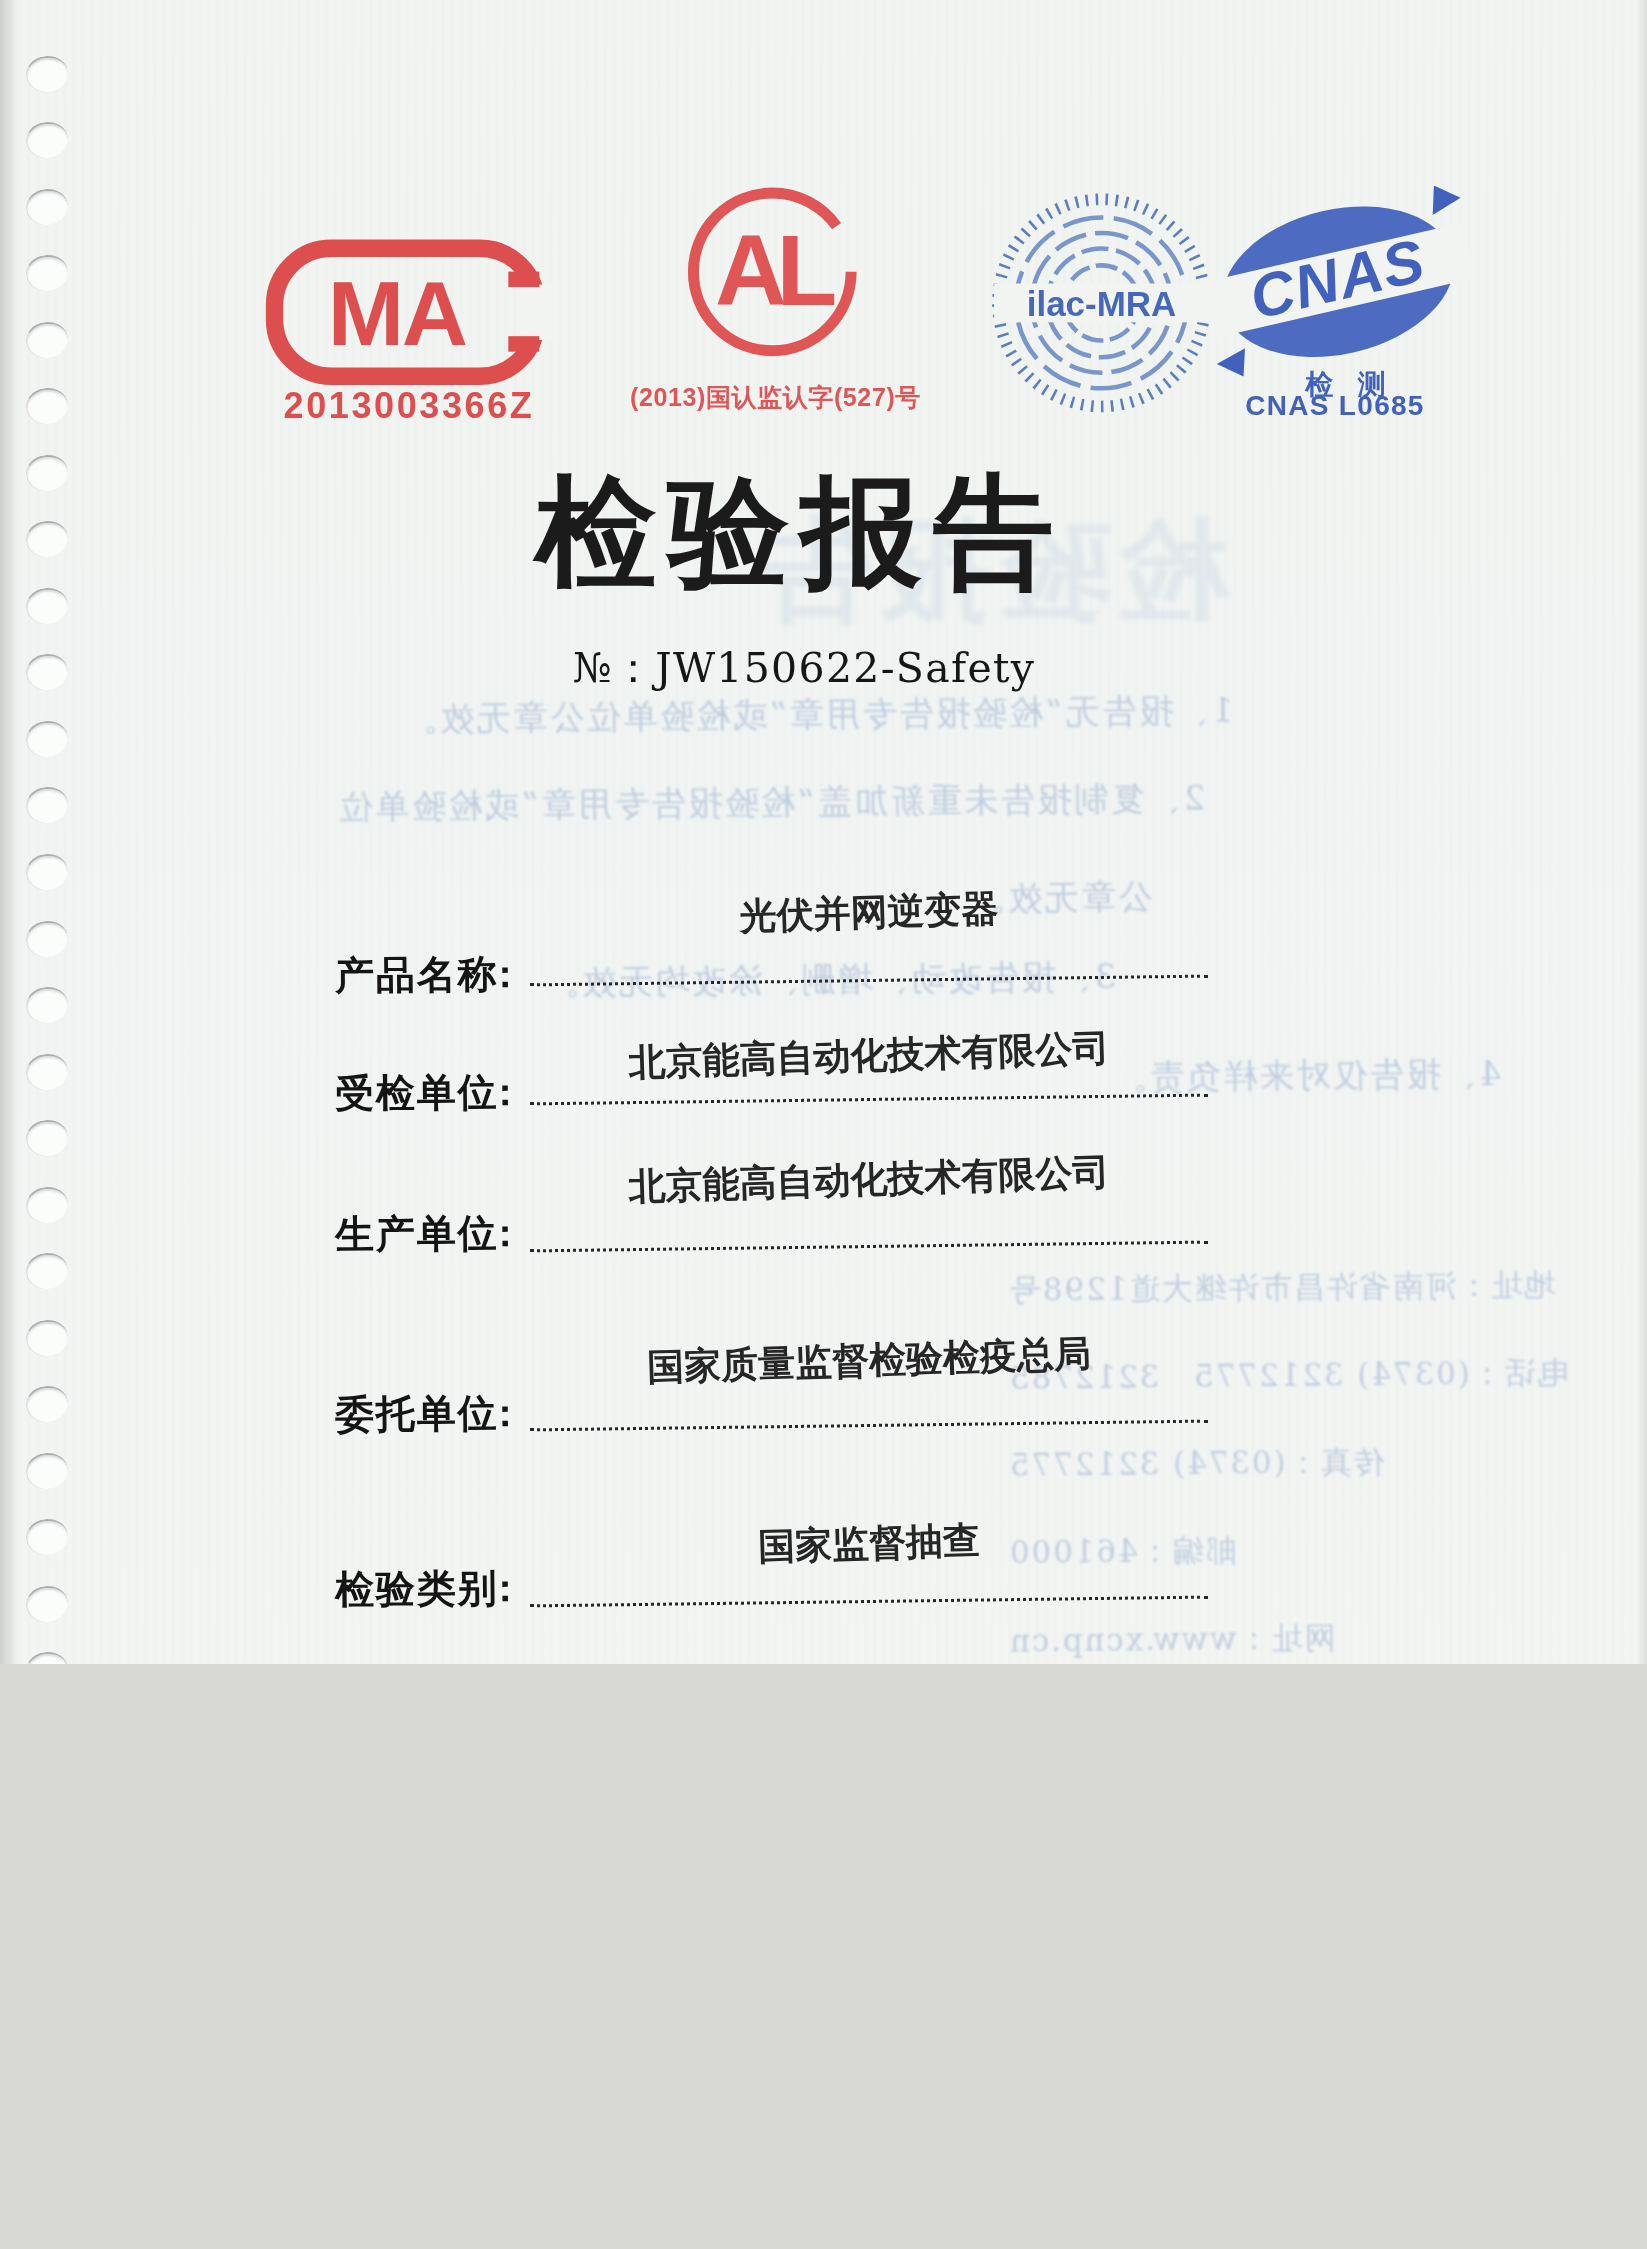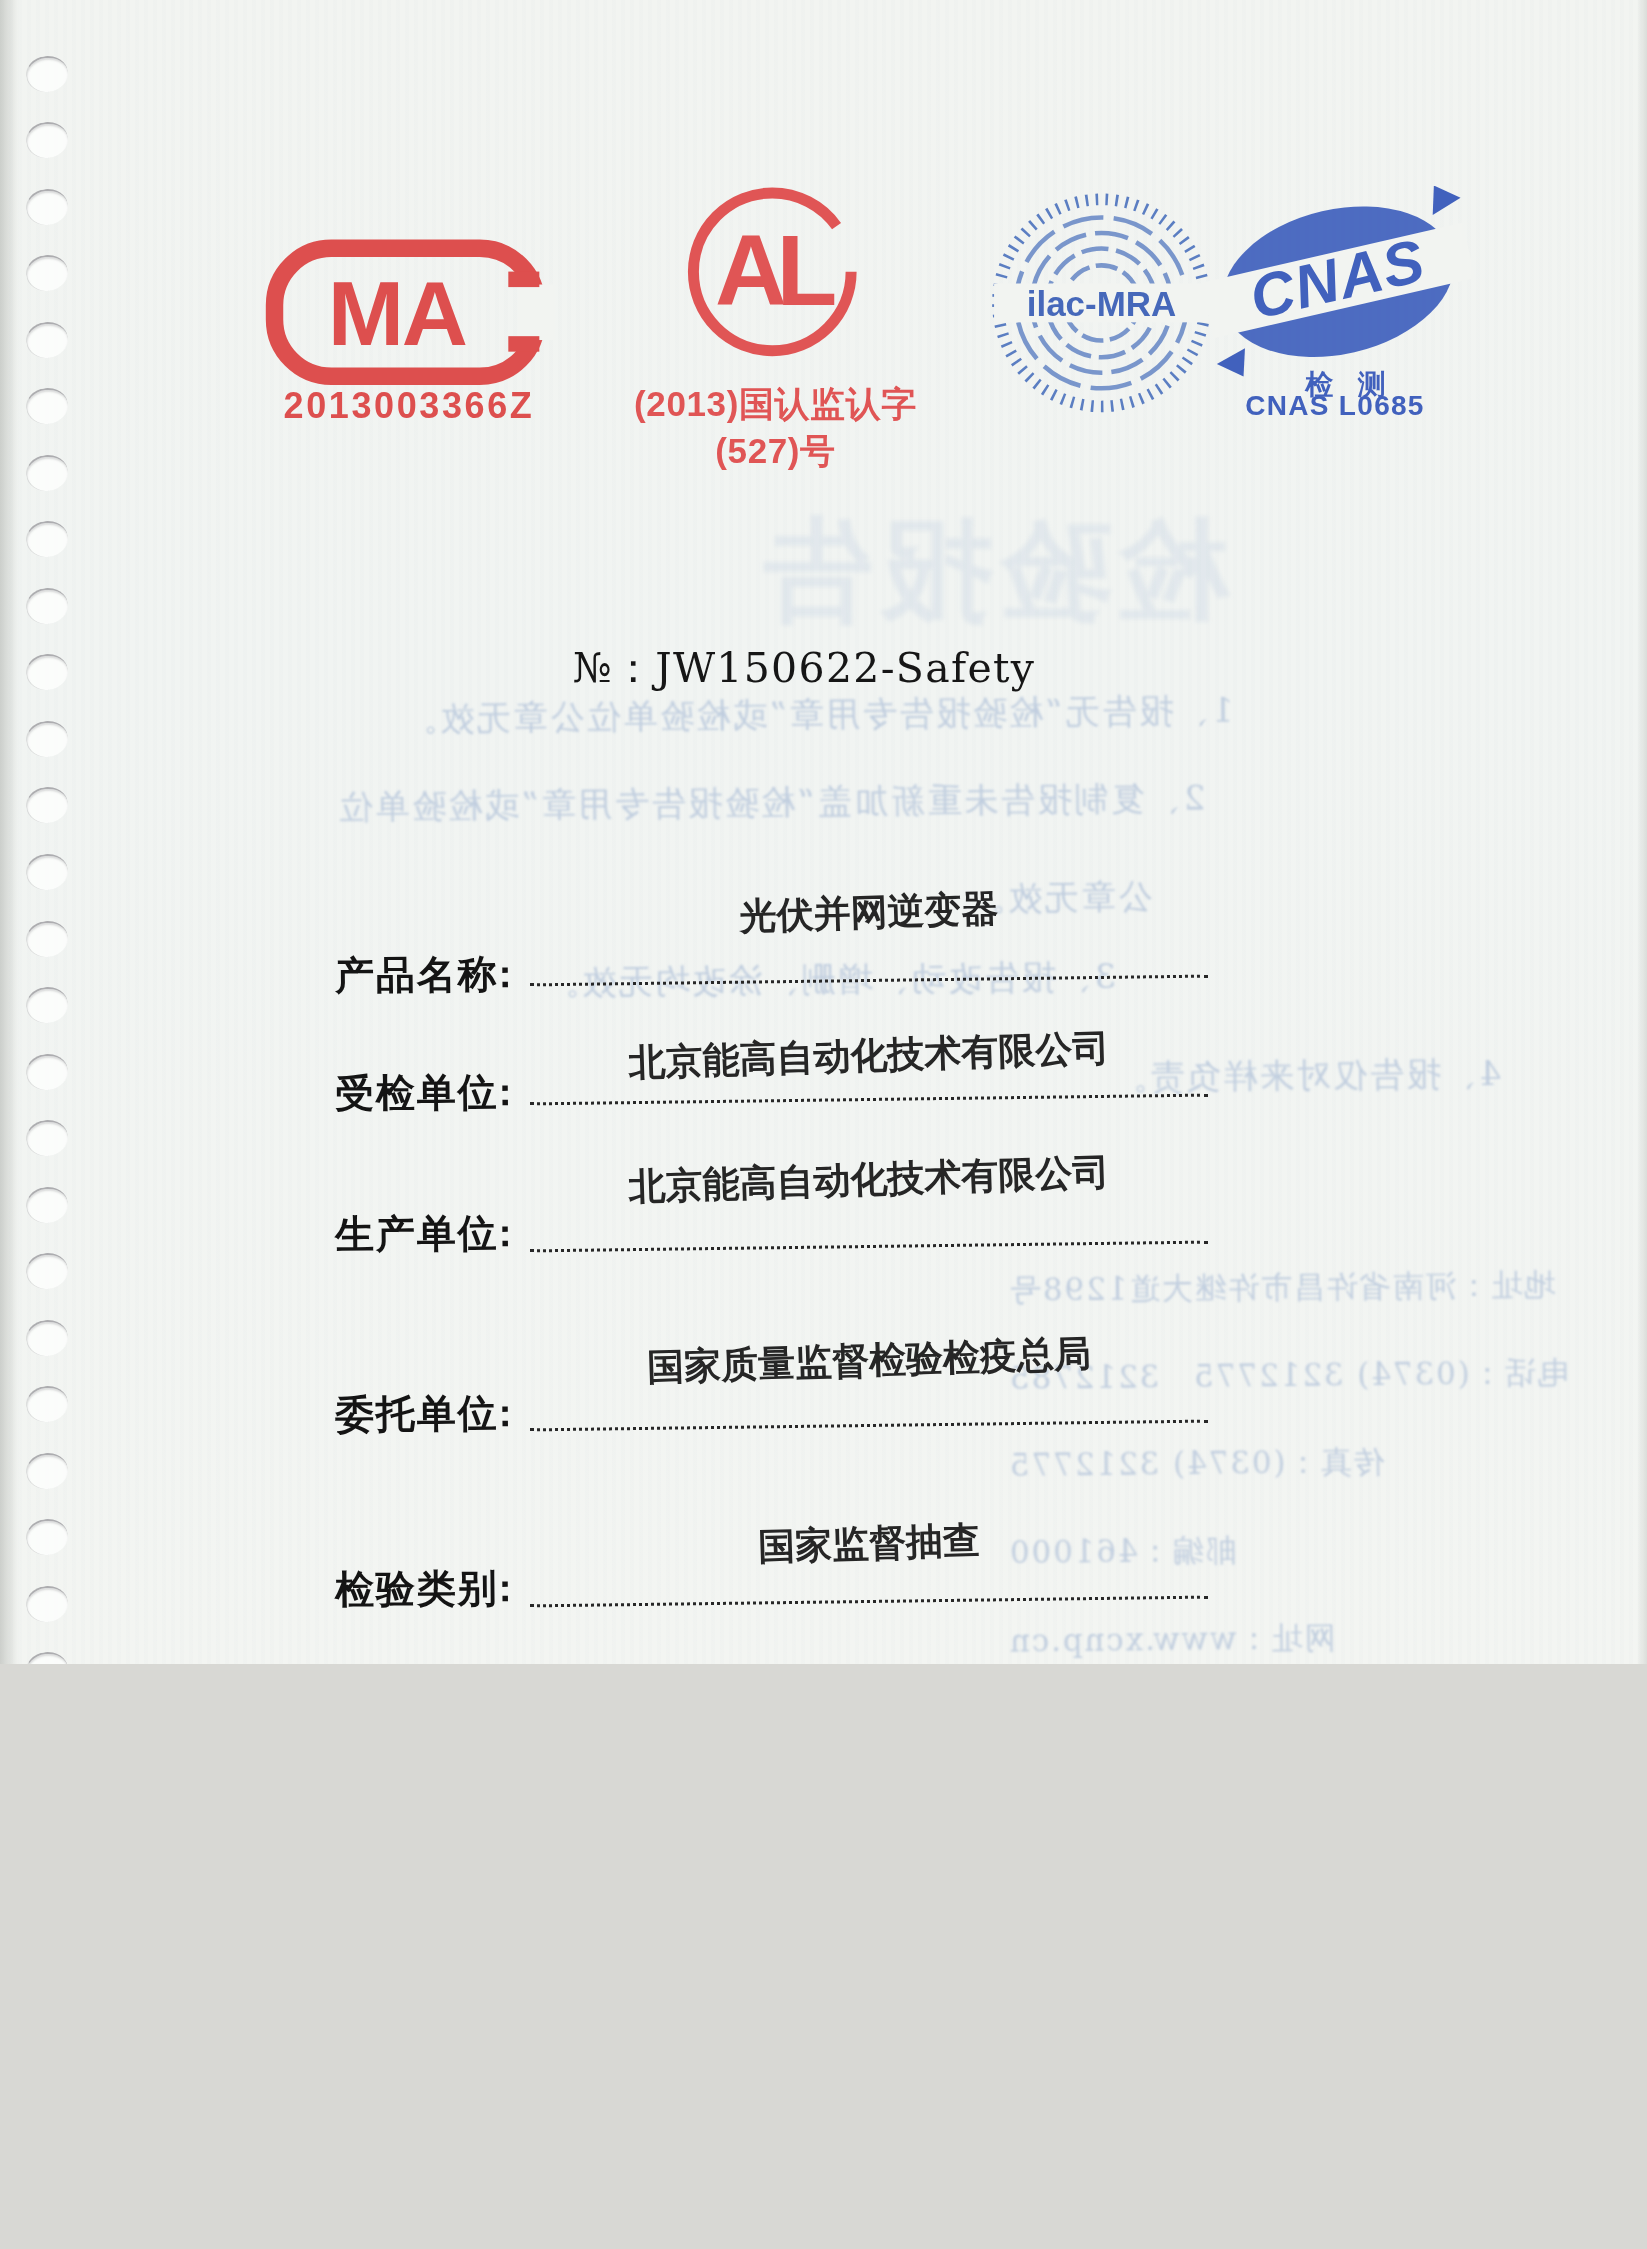--- a/index.html
+++ b/index.html
@@ -24,21 +24,21 @@
     background:rgba(252,253,252,.92);
     border-top:2.6px solid rgba(95,95,100,.5);
     border-left:1.3px solid rgba(95,95,100,.22);
     box-shadow:inset 0 1.9px 1.9px rgba(120,120,125,.25);
     transform:rotate(-7deg);
   }
   
   .mark{position:absolute;}
   .mark-caption{position:absolute;text-align:center;font-family:"Liberation Sans", sans-serif;font-weight:bold;}
   .cma-number{left:257px;top:385px;width:304px;font-size:36px;letter-spacing:2.6px;color:#dd4f4e;}
-  .al-caption{left:617px;top:381px;width:317px;font-size:35px;letter-spacing:0.6px;color:#e05555;}
+  .al-caption{left:617px;top:381px;width:317px;font-size:25px;letter-spacing:0.6px;color:#e05555;}
   .cnas-tagline{left:1252px;top:366px;width:187px;font-size:28px;letter-spacing:24.5px;color:#4161bd;text-indent:24.5px;}
   .cnas-code{left:1225px;top:390px;width:220px;font-size:28px;letter-spacing:1.3px;color:#4161bd;}
   
   .report-title{
     position:absolute;left:413px;top:452px;width:775px;
     text-align:center;font-size:121px;font-weight:bold;letter-spacing:11.6px;
     color:#1b1b1b;font-family:"DejaVu Serif", serif;
   }
   .report-no{
     position:absolute;left:478px;top:641px;width:652px;
@@ -173,20 +173,21 @@
       <ellipse cx="210" cy="148" rx="182" ry="112" fill="#4161bd" opacity=".93"></ellipse>
       <rect x="2" y="102" width="416" height="88" fill="#f2f4f1"></rect>
       <polygon points="388,36 424,64 376,80" fill="#4161bd"></polygon>
       <polygon points="34,258 -2,230 46,216" fill="#4161bd"></polygon>
       <text x="210" y="176" text-anchor="middle" font-family="Liberation Sans, sans-serif" font-size="94" font-weight="900" font-style="italic" letter-spacing="2" fill="#4161bd">CNAS</text>
     </g>
   </svg>
   <div class="mark-caption cnas-tagline">检测</div>
   <div class="mark-caption cnas-code">CNAS L0685</div>
 
+  <div class="report-title">检验报告</div>
   <div class="report-no">
     <span>№：</span><span>JW150622-Safety</span>
   </div>
 
   <div class="field-value" style="top:888px;">光伏并网逆变器</div>
   <div class="field-label" style="top:948px;">产品名称:</div>
   <div class="field-line" style="top:979px;"></div>
 
   <div class="field-value" style="top:1031px;">北京能高自动化技术有限公司</div>
   <div class="field-label" style="top:1066px;">受检单位:</div>

